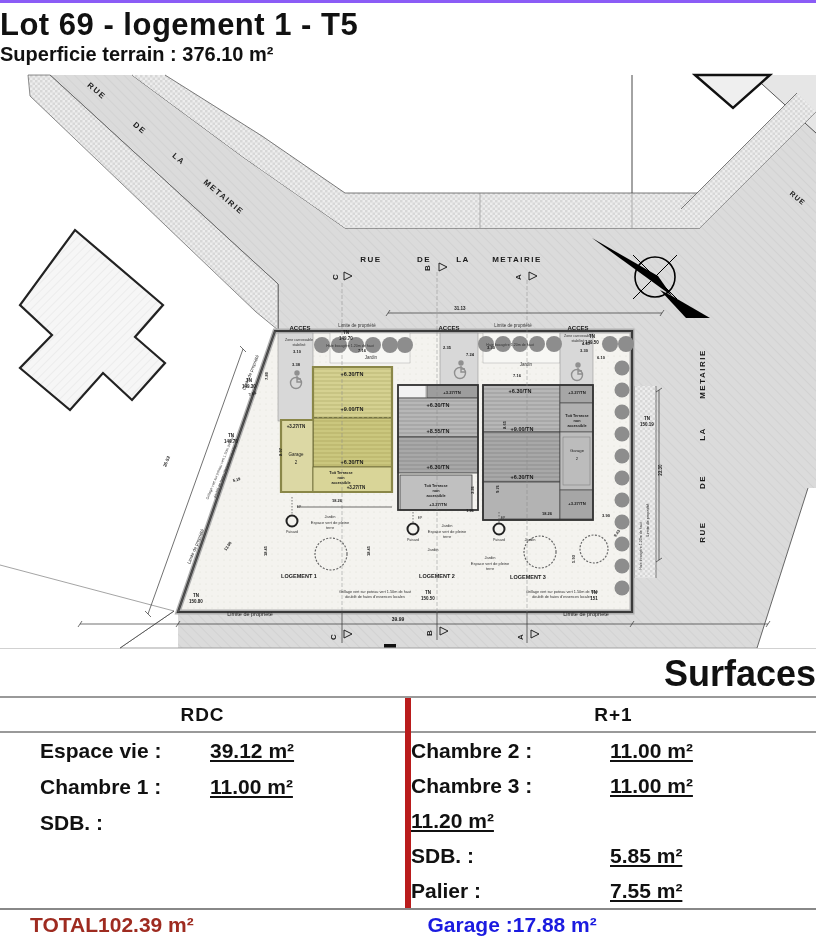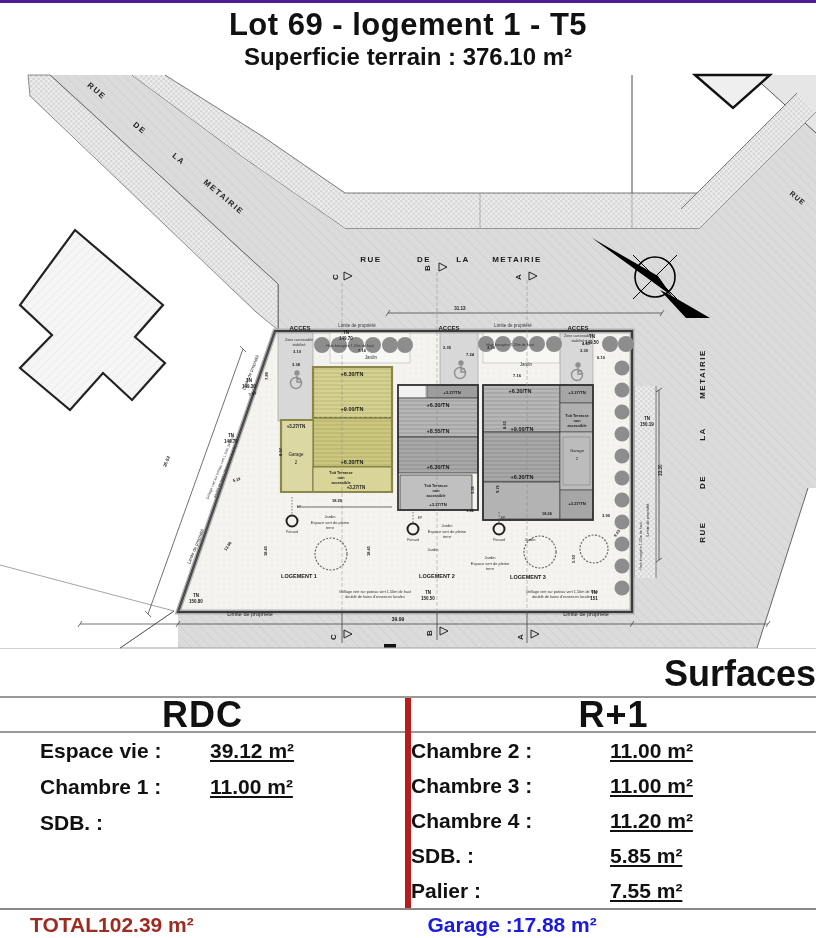--- a/index.html
+++ b/index.html
@@ -1,28 +1,28 @@
 <!DOCTYPE html>
 <html><head>
 <meta charset="utf-8">
 <style>
   html,body{margin:0;padding:0;background:#fff;}
   body{width:816px;font-family:"Liberation Sans",sans-serif;color:#111;}
   .page{width:816px;height:938px;position:relative;background:#fff;overflow:hidden;}
-  .hdr{border-top:3px solid #4c1d95;height:67px;text-align:center;}
+  .hdr{border-top:3px solid #8b5cf6;height:67px;text-align:left;}
   .hdr h1{margin:4px 0 0 0;font-size:31px;font-weight:800;letter-spacing:.5px;}
-  .hdr h2{margin:0;font-size:24px;font-weight:800;}
+  .hdr h2{margin:0;font-size:20px;font-weight:800;}
   svg text{font-family:"Liberation Sans",sans-serif;}
   .surf{width:816px;}
   .surf-title{height:42px;text-align:right;font-size:36px;font-weight:800;line-height:40px;}
   .tbl{border-top:2px solid #999;display:flex;}
   .half{flex:1;min-width:0;}
   .half.right{border-left:6px solid #b91c1c;}
   .colhdr{height:33px;border-bottom:2px solid #999;display:flex;align-items:center;justify-content:center;
-          font-size:36px;font-weight:600;letter-spacing:1px;}
+          font-size:19px;font-weight:600;letter-spacing:1px;}
   .rows{height:175px;}
   .row{display:flex;align-items:center;font-size:21px;font-weight:600;}
   .half.left .row{height:36px;padding-left:40px;padding-right:55px;}
   .half.right .row{height:35px;padding-right:66px;}
   .row .lbl{flex:1;text-align:left;}
   .row .val{width:140px;text-align:left;white-space:nowrap;text-decoration:underline;}
   .totalbar{border-top:2px solid #888;border-bottom:2px solid #ccc;display:flex;height:30px;}
   .totalbar .half{display:flex;align-items:center;font-size:21px;font-weight:700;}
   .totalbar .half.left{padding-left:30px;padding-right:55px;}
   .totalbar .half.right{border-left:none;padding-left:20px;padding-right:66px;}
@@ -422,21 +422,20 @@
         <div class="rows">
           <div class="row">
             <span class="lbl">Chambre 2 :</span>
             <span class="val">11.00 m²</span>
           </div>
           <div class="row">
             <span class="lbl">Chambre 3 :</span>
             <span class="val">11.00 m²</span>
           </div>
           <div class="row">
-            <span class="lbl">Chambre 4 :</span>
             <span class="val">11.20 m²</span>
           </div>
           <div class="row">
             <span class="lbl">SDB. :</span>
             <span class="val">5.85 m²</span>
           </div>
           <div class="row">
             <span class="lbl">Palier :</span>
             <span class="val">7.55 m²</span>
           </div>

